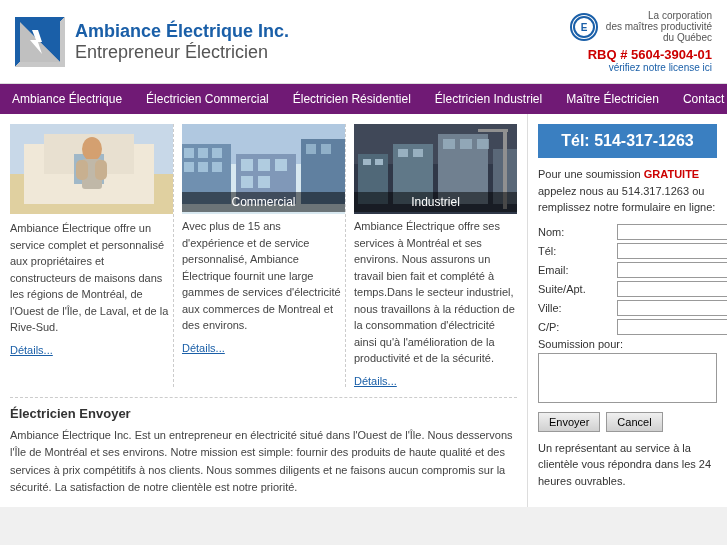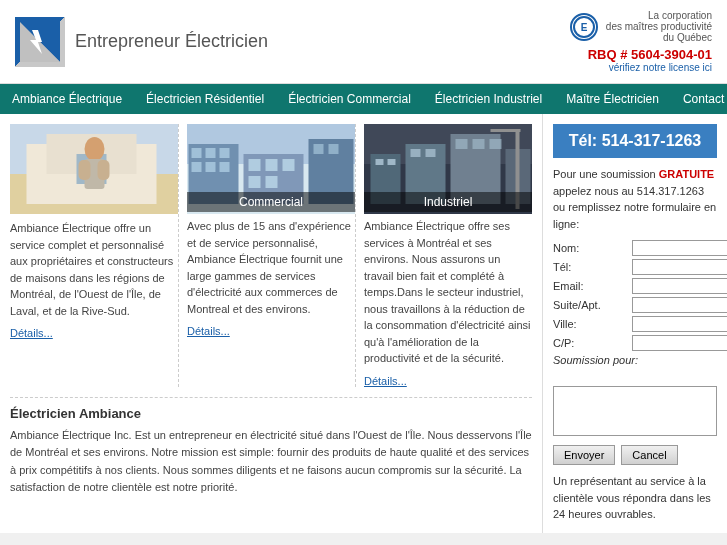--- a/index.html
+++ b/index.html
@@ -11,27 +11,27 @@
     .logo-icon { width: 50px; height: 50px; background: linear-gradient(135deg, #1a5fa8 50%, #c8c8c8 50%); display: flex; align-items: center; justify-content: center; color: #fff; font-weight: bold; font-size: 20px; }
     .company-name { font-size: 18px; font-weight: bold; color: #1a5fa8; }
     .company-sub { font-size: 18px; color: #555; }
     .header-right { text-align: right; }
     .corp-info { display: flex; align-items: center; gap: 8px; font-size: 10px; color: #555; margin-bottom: 4px; }
     .corp-logo { width: 28px; height: 28px; border: 2px solid #1a5fa8; border-radius: 50%; display: flex; align-items: center; justify-content: center; font-size: 8px; color: #1a5fa8; font-weight: bold; }
     .rbq { font-size: 13px; font-weight: bold; color: #c00; }
     .rbq-sub { font-size: 10px; color: #1a5fa8; cursor: pointer; }
 
     
-    .nav { background: #0f766e; display: flex; }
+    .nav { background: #701a75; display: flex; }
     .nav a { color: #fff; text-decoration: none; padding: 8px 12px; font-size: 12px; display: block; white-space: nowrap; }
 
     
     .main { display: flex; gap: 0; background: #fff; }
     .content { flex: 1; padding: 10px; }
-    .sidebar { width: 185px; background: #fff; padding: 10px; border-left: 1px solid #ddd; flex-shrink: 0; }
+    .sidebar { width: 200px; background: #fff; padding: 10px; border-left: 1px solid #ddd; flex-shrink: 0; }
 
     
     .panels { display: flex; gap: 8px; margin-bottom: 10px; }
     .panel { flex: 1; }
     .panel-label { text-align: center; background: rgba(0,0,0,0.5); color: #fff; padding: 3px; font-size: 12px; margin-top: -22px; position: relative; }
     .panel-text { font-size: 11px; color: #444; margin-top: 6px; line-height: 1.5; }
     .panel-details { font-size: 11px; color: #1a5fa8; text-decoration: underline; cursor: pointer; margin-top: 8px; display: block; }
     .panel-divider { border-right: 1px dashed #ccc; }
 
     
@@ -40,38 +40,39 @@
     .bottom-text { font-size: 11px; color: #444; line-height: 1.6; }
 
     
     .phone-box { background: #3a7fc1; color: #fff; text-align: center; padding: 8px; font-size: 16px; font-weight: bold; margin-bottom: 8px; }
     .sidebar-desc { font-size: 11px; color: #333; line-height: 1.5; margin-bottom: 8px; }
     .sidebar-desc .gratuit { color: #c00; font-weight: bold; }
     .form-row { display: flex; align-items: center; margin-bottom: 3px; gap: 24px; }
     .form-label { font-size: 11px; width: 55px; flex-shrink: 0; color: #333; }
     .form-input { border: 1px solid #999; height: 16px; flex: 1; font-size: 10px; }
     .form-textarea { border: 1px solid #999; width: 100%; height: 50px; font-size: 10px; margin-bottom: 6px; resize: none; }
-    .soumission-label { font-size: 11px; color: #333; margin-bottom: 20px; font-style: italic; }
+    .soumission-label { font-size: 11px; color: #333; margin-bottom: 3px; }
     .btn-row { display: flex; gap: 6px; margin-bottom: 8px; }
     .btn { border: 1px solid #999; background: linear-gradient(to bottom, #f0f0f0, #d0d0d0); padding: 3px 10px; font-size: 11px; cursor: pointer; }
     .sidebar-footer { font-size: 11px; color: #333; line-height: 1.5; }
   </style>
 </head>
 <body>
 
 <div class="header">
   <div class="header-logo">
     <div class="logo-icon">
       <svg width="40" height="40" viewBox="0 0 40 40">
         <polygon points="0,0 40,0 40,40" fill="#1a5fa8"></polygon>
         <polygon points="0,0 0,40 40,40" fill="#c0c0c0"></polygon>
         <polygon points="12,8 18,8 22,20 18,20 22,32 10,18 16,18" fill="#fff"></polygon>
       </svg>
     </div>
     <div>
+      <div class="company-name">Ambiance Électrique Inc.</div>
       <div class="company-sub">Entrepreneur Électricien</div>
     </div>
   </div>
   <div class="header-right">
     <div class="corp-info">
       <div class="corp-logo">
         <svg width="24" height="24" viewBox="0 0 24 24">
           <circle cx="12" cy="12" r="10" fill="none" stroke="#1a5fa8" stroke-width="2"></circle>
           <text x="12" y="16" text-anchor="middle" font-size="10" fill="#1a5fa8" font-weight="bold">E</text>
         </svg>
@@ -82,22 +83,22 @@
         <div>du Québec</div>
       </div>
     </div>
     <div class="rbq">RBQ # 5604-3904-01</div>
     <div class="rbq-sub">vérifiez notre license ici</div>
   </div>
 </div>
 
 <nav class="nav">
   <a href="#">Ambiance Électrique</a>
+  <a href="#">Électricien Commercial</a>
   <a href="#">Électricien Résidentiel</a>
-  <a href="#">Électricien Commercial</a>
   <a href="#">Électricien Industriel</a>
   <a href="#">Maître Électricien</a>
   <a href="#">Contact</a>
 
 </nav>
 
 <div class="main">
 
   <div class="content">
 
@@ -174,21 +175,21 @@
             <rect x="130" y="5" width="30" height="3" fill="#909090"></rect>
           </svg>
         </div>
         <div class="panel-label">Industriel</div>
         <div class="panel-text">Ambiance Électrique offre ses services à Montréal et ses environs. Nous assurons un travail bien fait et complété à temps.Dans le secteur industriel, nous travaillons à la réduction de la consommation d'électricité ainsi qu'à l'amélioration de la productivité et de la sécurité.</div>
         <a class="panel-details" href="#">Détails...</a>
       </div>
     </div>
 
     <div class="bottom-section">
-      <div class="bottom-title">Électricien Ambiance</div>
+      <div class="bottom-title">Électricien Envoyer</div>
       <div class="bottom-text">Ambiance Électrique Inc. Est un entrepreneur en électricité situé dans l'Ouest de l'Île. Nous desservons l'Île de Montréal et ses environs. Notre mission est simple: fournir des produits de haute qualité et des services à prix compétitifs à nos clients. Nous sommes diligents et ne faisons aucun compromis sur la sécurité. La satisfaction de notre clientèle est notre priorité.</div>
     </div>
   </div>
 
   <div class="sidebar">
     <div class="phone-box">Tél: 514-317-1263</div>
     <div class="sidebar-desc">
       <span>Pour une soumission </span><span class="gratuit">GRATUITE</span><span> appelez nous au 514.317.1263 ou remplissez notre formulaire en ligne:</span>
     </div>
 

